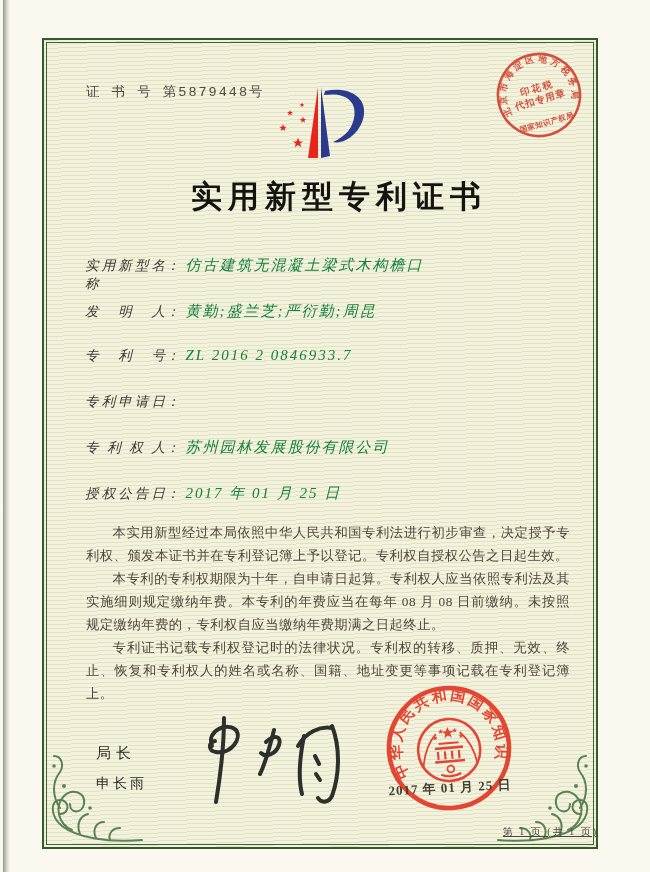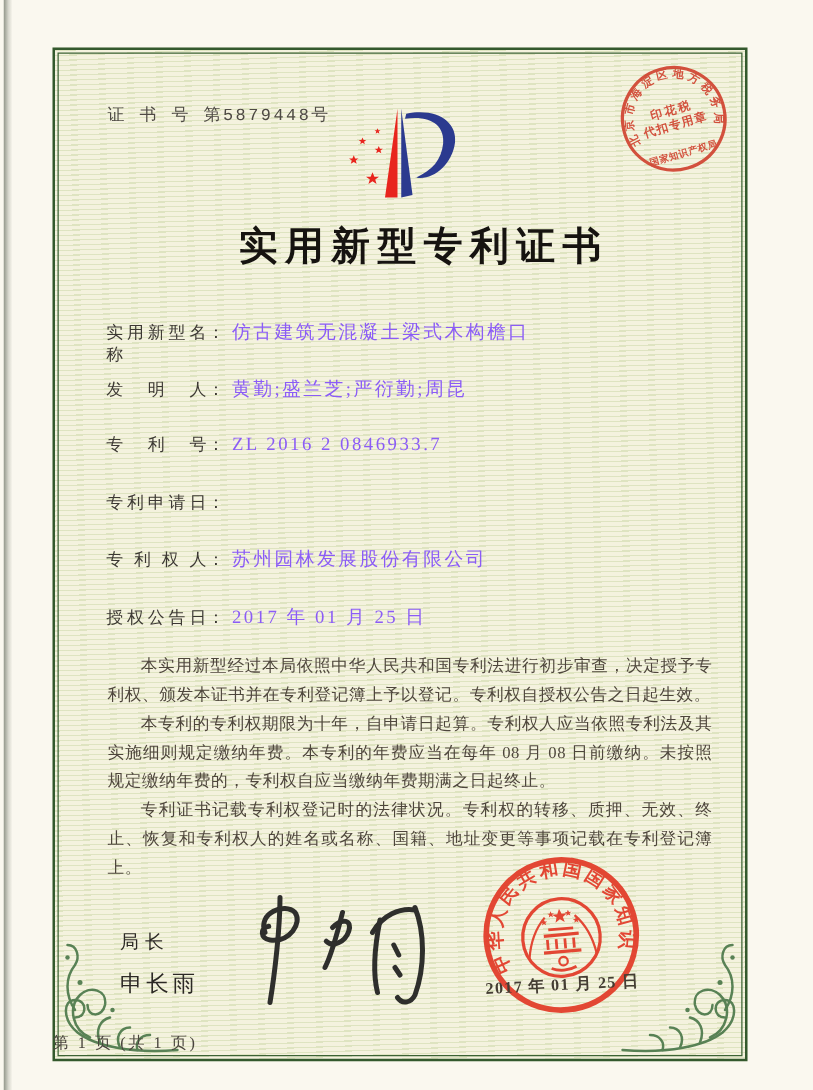--- a/index.html
+++ b/index.html
@@ -25,40 +25,40 @@
     border:1px solid #3c6334; pointer-events:none;
   }
   .abs { position:absolute; }
   .cert-no { left:86px; top:83px; font-size:13.5px; letter-spacing:2px; color:#4e4a44;font-family:Liberation Mono, monospace; }
   .title {
     left:58px; top:176px; width:556px; text-align:center;
     font-size:31px; font-weight:bold; color:#161310;
     letter-spacing:6px; text-indent:6px;
   }
   .fields { left:85px; top:256px; width:480px; }
-  .frow { display:flex; align-items:baseline; height:20.5px; margin-bottom:25px; color:#3c3833; }
+  .frow { display:flex; align-items:baseline; height:20.5px; margin-bottom:25px; color:#3c3833;font-style:italic; }
   .flabel {
     display:inline-block; width:80px; font-size:13.5px;
     text-align:justify; text-align-last:justify; letter-spacing:0;
   }
   .fcolon { font-size:13.5px; margin-left:1px; }
-  .fvalue { font-size:15px; letter-spacing:2px; margin-left:6px; color:#8b5cf6; white-space:nowrap; }
+  .fvalue { font-size:15px; letter-spacing:2px; margin-left:6px; color:#15803d; white-space:nowrap; }
   .body-text {
     left:68px; top:521px; width:484px; font-size:13.3px; line-height:23px;
     color:#4e463c; letter-spacing:.5px; text-align:justify;margin-left:18px;
   }
   .body-text p { text-indent:2em; }
   .signer-title { left:96px; top:744px; font-size:15px; letter-spacing:5px; color:#2c2925; }
-  .signer-name  { left:96px; top:775px; font-size:18px; letter-spacing:3px; color:#2c2925; }
+  .signer-name  { left:96px; top:775px; font-size:14px; letter-spacing:3px; color:#2c2925; }
   .seal-date {
     left:384px; top:779px; width:132px; text-align:center;
     font-size:13px; font-weight:bold; color:#443d33; letter-spacing:1px;
     transform:rotate(-3deg); z-index:4;
   }
-  .footer { left:42px; top:825px; width:556px; text-align:left; font-size:13px; letter-spacing:2px; color:#4a453e; }
+  .footer { left:42px; top:825px; width:556px; text-align:right; font-size:10px; letter-spacing:2px; color:#4a453e;text-decoration:underline; }
   svg { display:block; overflow:visible; }
   .logo-svg { left:272px; top:82px; }
   .tax-stamp { left:494px; top:50px; transform:rotate(-16deg); opacity:.88; }
   .sipo-seal { left:383px; top:682px; transform:rotate(-5deg); opacity:.93; z-index:3; }
   .sig-svg { left:182px; top:712px; z-index:3; }
   .fl-left { left:44px; top:742px; }
   .fl-right { left:496px; top:742px; transform:scaleX(-1); }
 </style>
 </head>
 <body>

